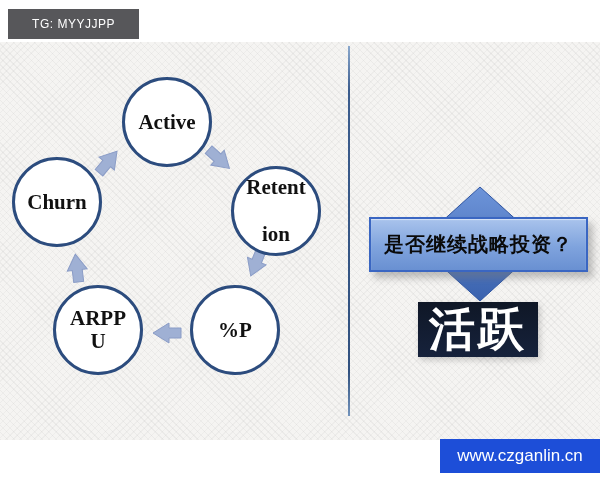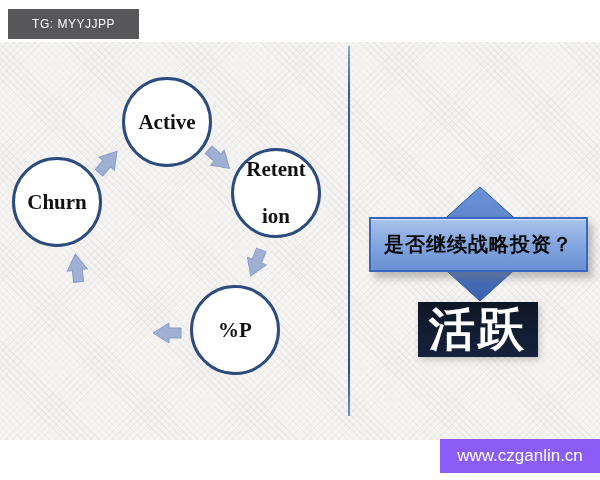--- a/index.html
+++ b/index.html
@@ -19,33 +19,33 @@
       repeating-linear-gradient(-45deg, rgba(170,170,170,.10) 0 1px, transparent 1px 5px);
     z-index:0;
   }
 
   
   .badge{
     position:absolute;color:#fff;display:flex;align-items:center;justify-content:center;
     z-index:6;font-weight:400;
   }
   .badge.tg{left:8px;top:9px;width:131px;height:30px;background:#57575a;font-size:12px;letter-spacing:.5px;}
-  .badge.url{left:440px;top:439px;width:160px;height:34px;background:#8b5cf6;font-size:17px;}
+  .badge.url{left:440px;top:439px;width:160px;height:34px;background:#1d4ed8;font-size:17px;}
 
   
   .node{
     position:absolute;width:90px;height:90px;box-sizing:border-box;
     border:3px solid #2c4c7e;border-radius:50%;background:#ffffff;
     display:flex;flex-direction:column;align-items:center;justify-content:center;
     font-family:"Liberation Serif","DejaVu Serif",serif;font-weight:bold;
     font-size:21px;line-height:1.08;color:#111;
     z-index:2;
   }
   .node-active   {left:122px;top:77px;}
-  .node-retention{left:231px;top:148px;gap:24px;}
+  .node-retention{left:231px;top:166px;gap:24px;}
   .node-churn    {left:12px; top:157px;}
   .node-arppu    {left:53px; top:285px;}
   .node-percentp {left:190px;top:285px;}
 
   svg.layer{position:absolute;pointer-events:none;}
   .arrows-layer{left:0;top:0;width:350px;height:440px;z-index:1;}
   .diamond-layer{left:410px;top:180px;width:140px;height:130px;z-index:1;}
 
   .cycle-arrow{fill:#9fb0d4;stroke:#8a9cc6;stroke-width:1;}
 
@@ -98,20 +98,24 @@
   <div class="node node-active">
     <span>Active</span>
   </div>
   <div class="node node-retention">
     <span>Retent</span>
     <span>ion</span>
   </div>
   <div class="node node-percentp">
     <span>%P</span>
   </div>
+  <div class="node node-arppu">
+    <span>ARPP</span>
+    <span>U</span>
+  </div>
   <div class="node node-churn">
     <span>Churn</span>
   </div>
 
   <div class="divider"></div>
 
   <svg class="layer diamond-layer" viewBox="0 0 140 130">
     <defs>
       <linearGradient id="diagrad" x1="0" y1="0" x2="0" y2="1">
         <stop offset="0" stop-color="#6d94d9"></stop>

